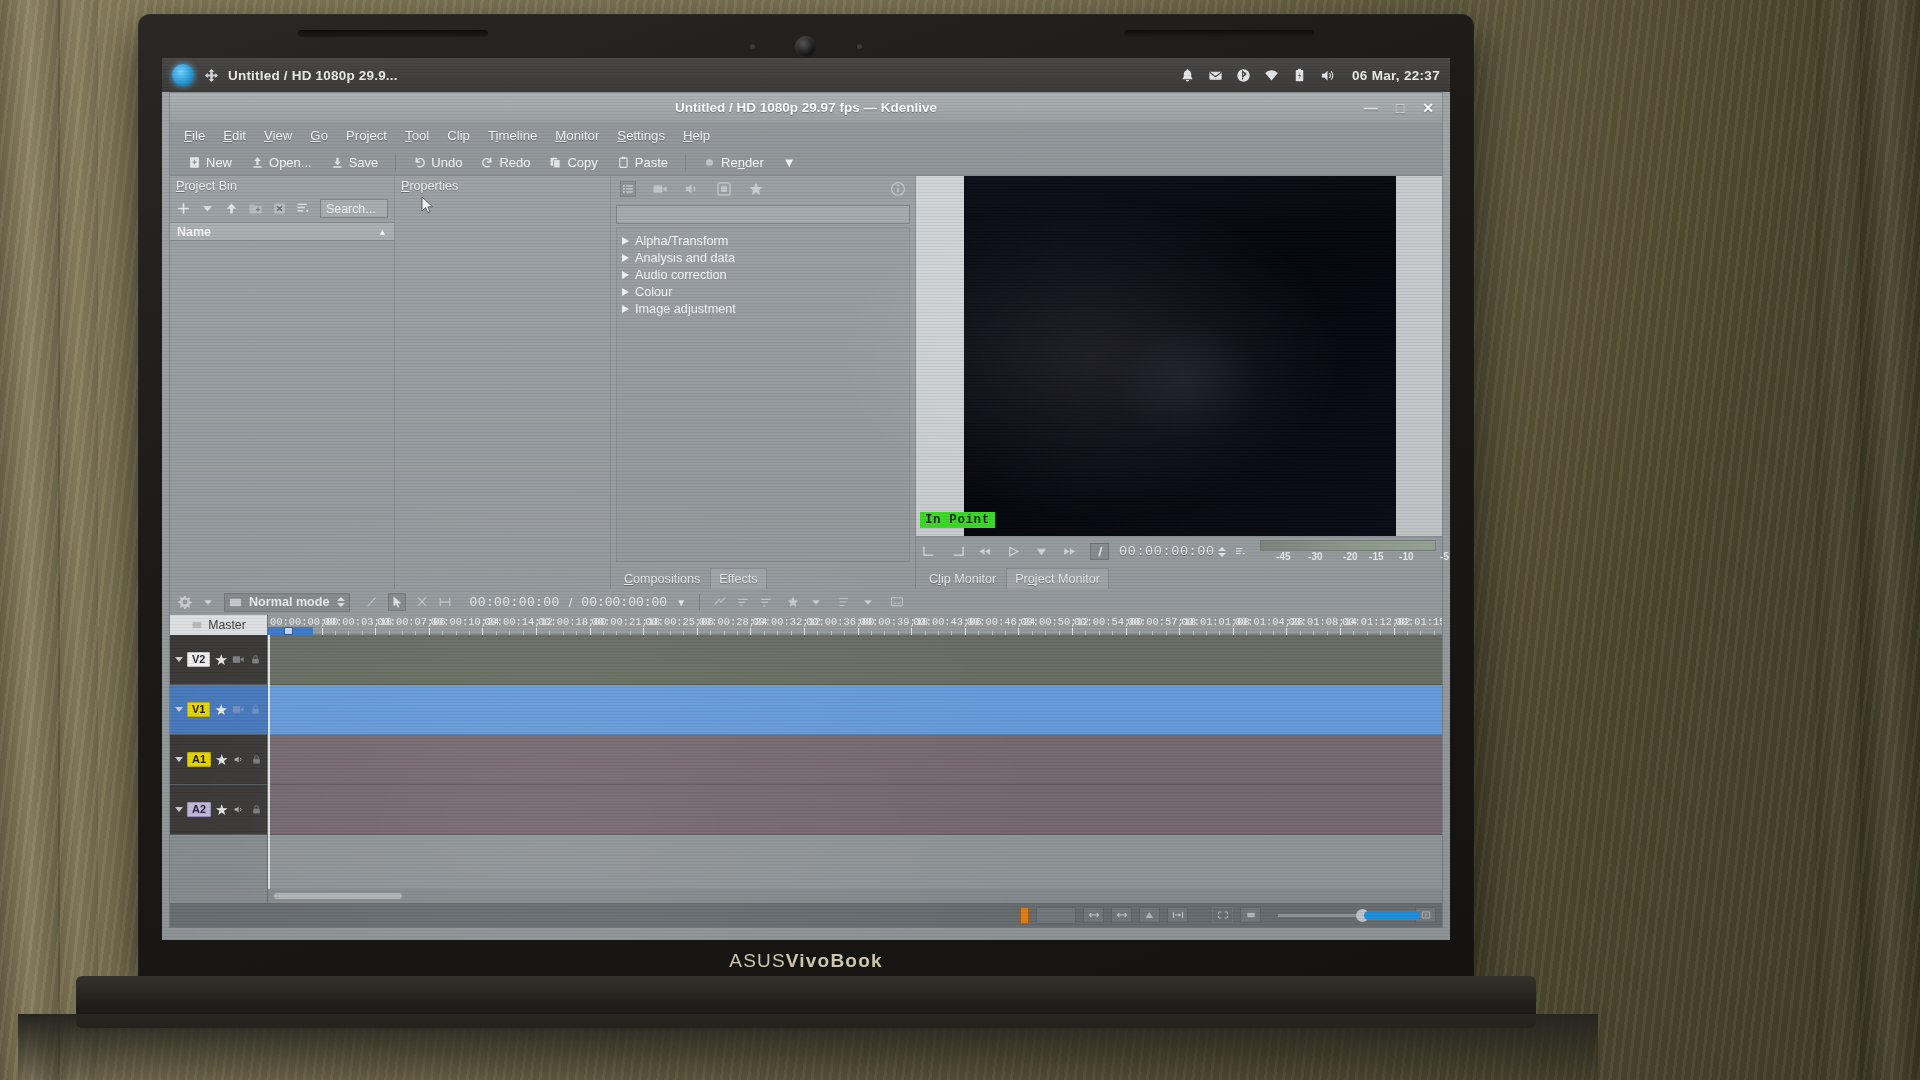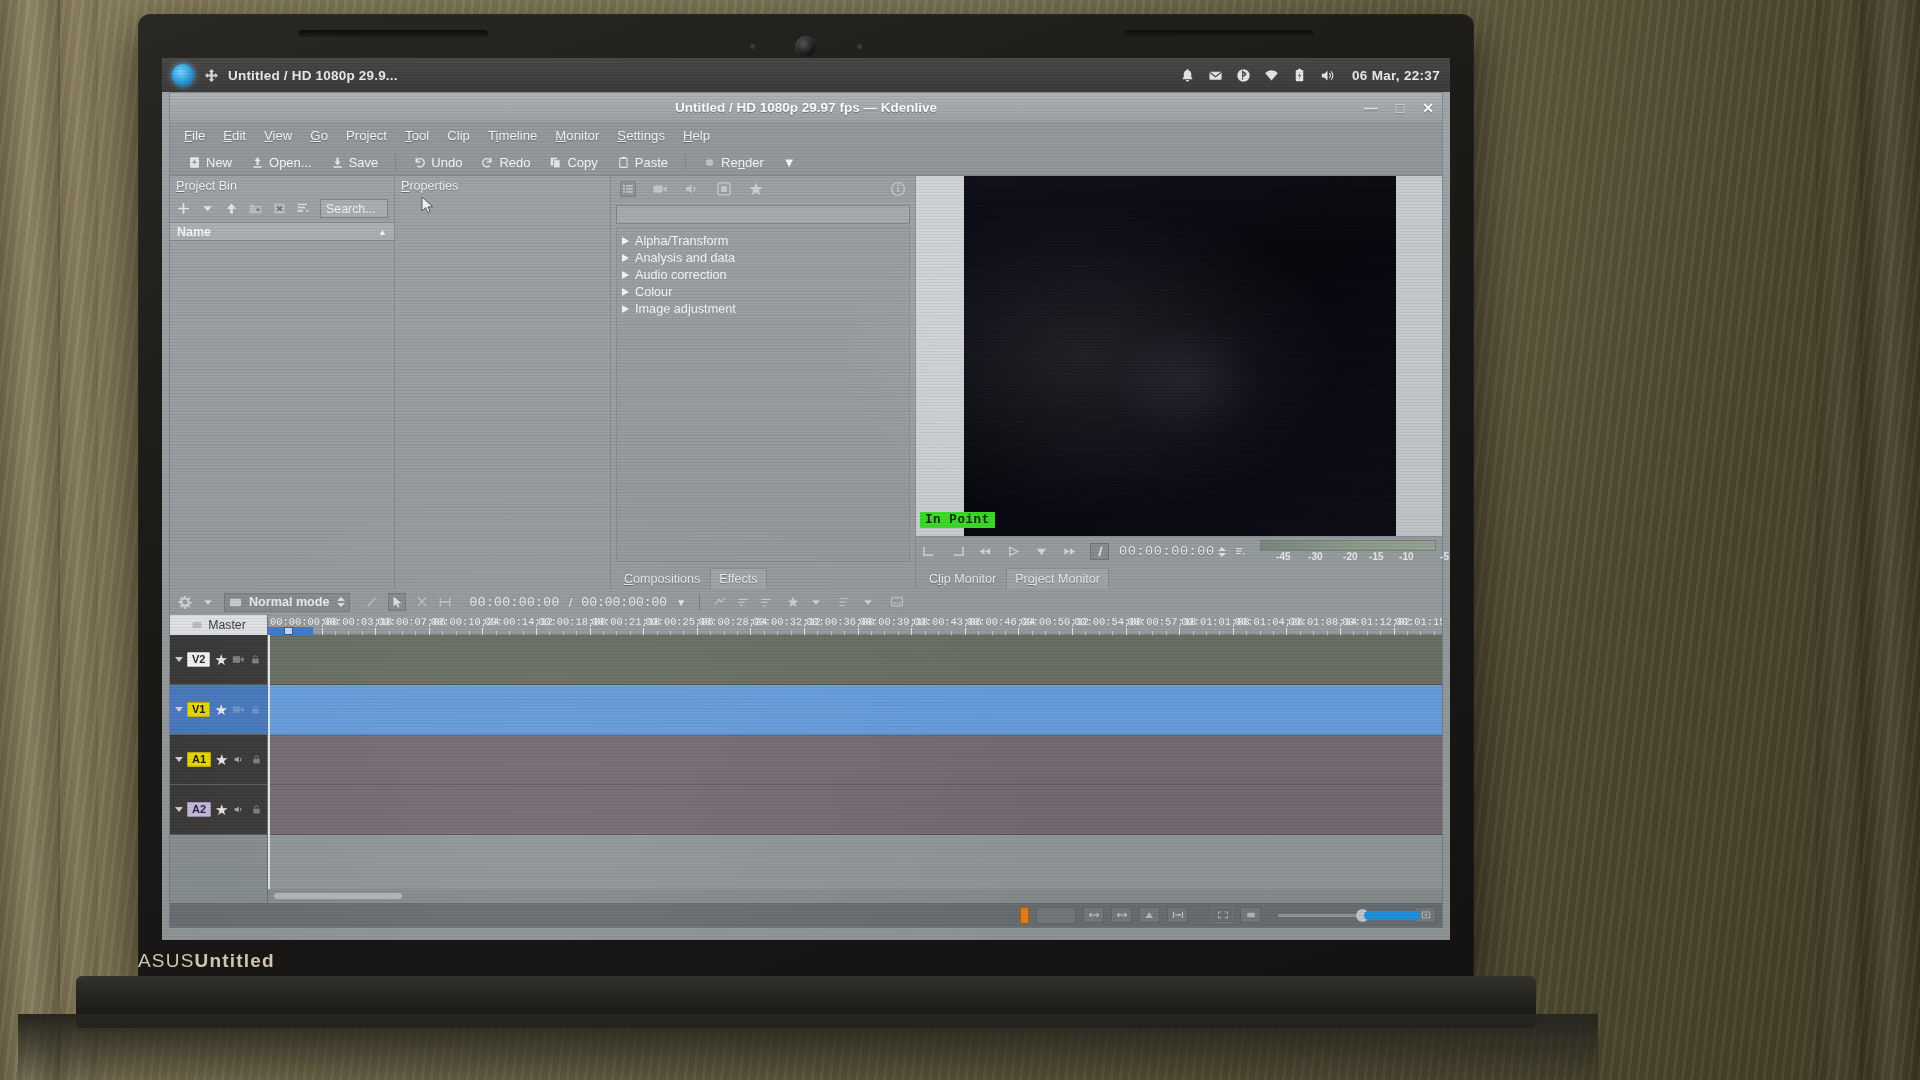--- a/index.html
+++ b/index.html
@@ -52,21 +52,21 @@
     position:absolute;inset:0;pointer-events:none;z-index:90;
     background:
       radial-gradient(ellipse 360px 230px at 72% 34%, rgba(255,255,255,.10), rgba(255,255,255,0) 70%),
       radial-gradient(ellipse 700px 520px at 30% 88%, rgba(255,255,255,.055), rgba(255,255,255,0) 72%),
       linear-gradient(180deg, rgba(255,255,255,.055), rgba(255,255,255,0) 22%, rgba(0,0,0,.09) 100%);
   }
   #scan{position:absolute;inset:0;pointer-events:none;z-index:91;
     background:repeating-linear-gradient(0deg, rgba(0,0,0,.055) 0 1px, rgba(255,255,255,.012) 1px 3px);}
   #chinbar{
     position:absolute;left:0;right:0;top:926px;height:42px;
-    display:flex;align-items:center;
+    display:flex;align-items:center;justify-content:center;
     color:#cfc6ae; letter-spacing:1.2px; font-size:19px;
   }
   #chinbar b{font-weight:700;}
   #base{
     position:absolute;left:-62px;top:962px;width:1460px;height:52px;
     background:linear-gradient(180deg,#34322c,#201f1b 55%,#121110);
     border-radius:6px;
   }
   #keyboard{
     position:absolute;left:-120px;top:1000px;width:1580px;height:80px;
@@ -826,19 +826,19 @@
           </div>
         </div>
 
         <div id="scan"></div>
         <div id="glare"></div>
       </div>
     </div>
 
     <div id="chinbar">
       <span>ASUS </span>
-        <b>Untitled</b>
+        <b>VivoBook</b>
     </div>
   </div>
 
   <div id="base"></div>
   <div id="keyboard"></div>
 </div>
 
 </body></html>

